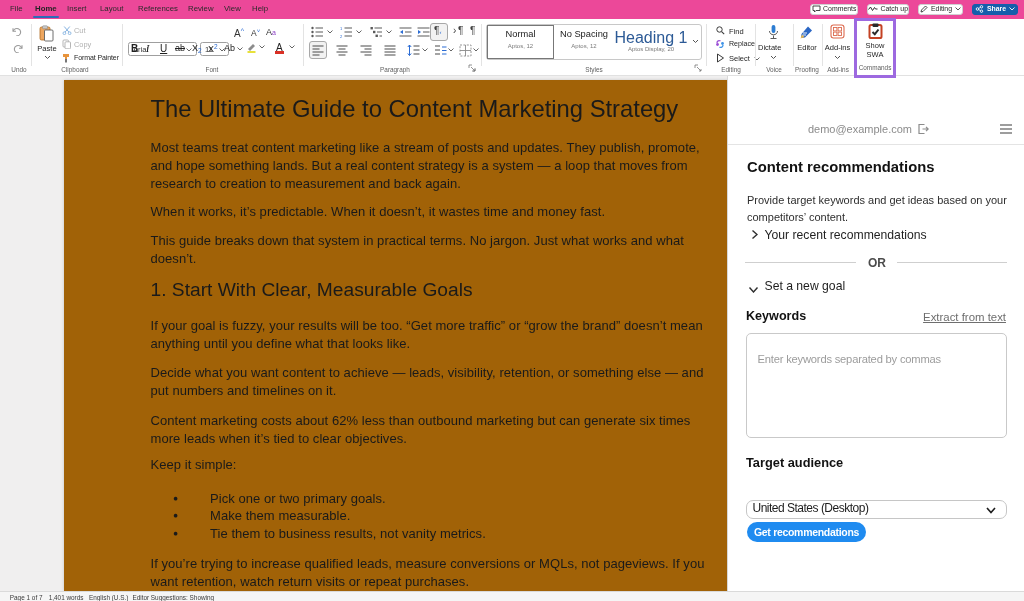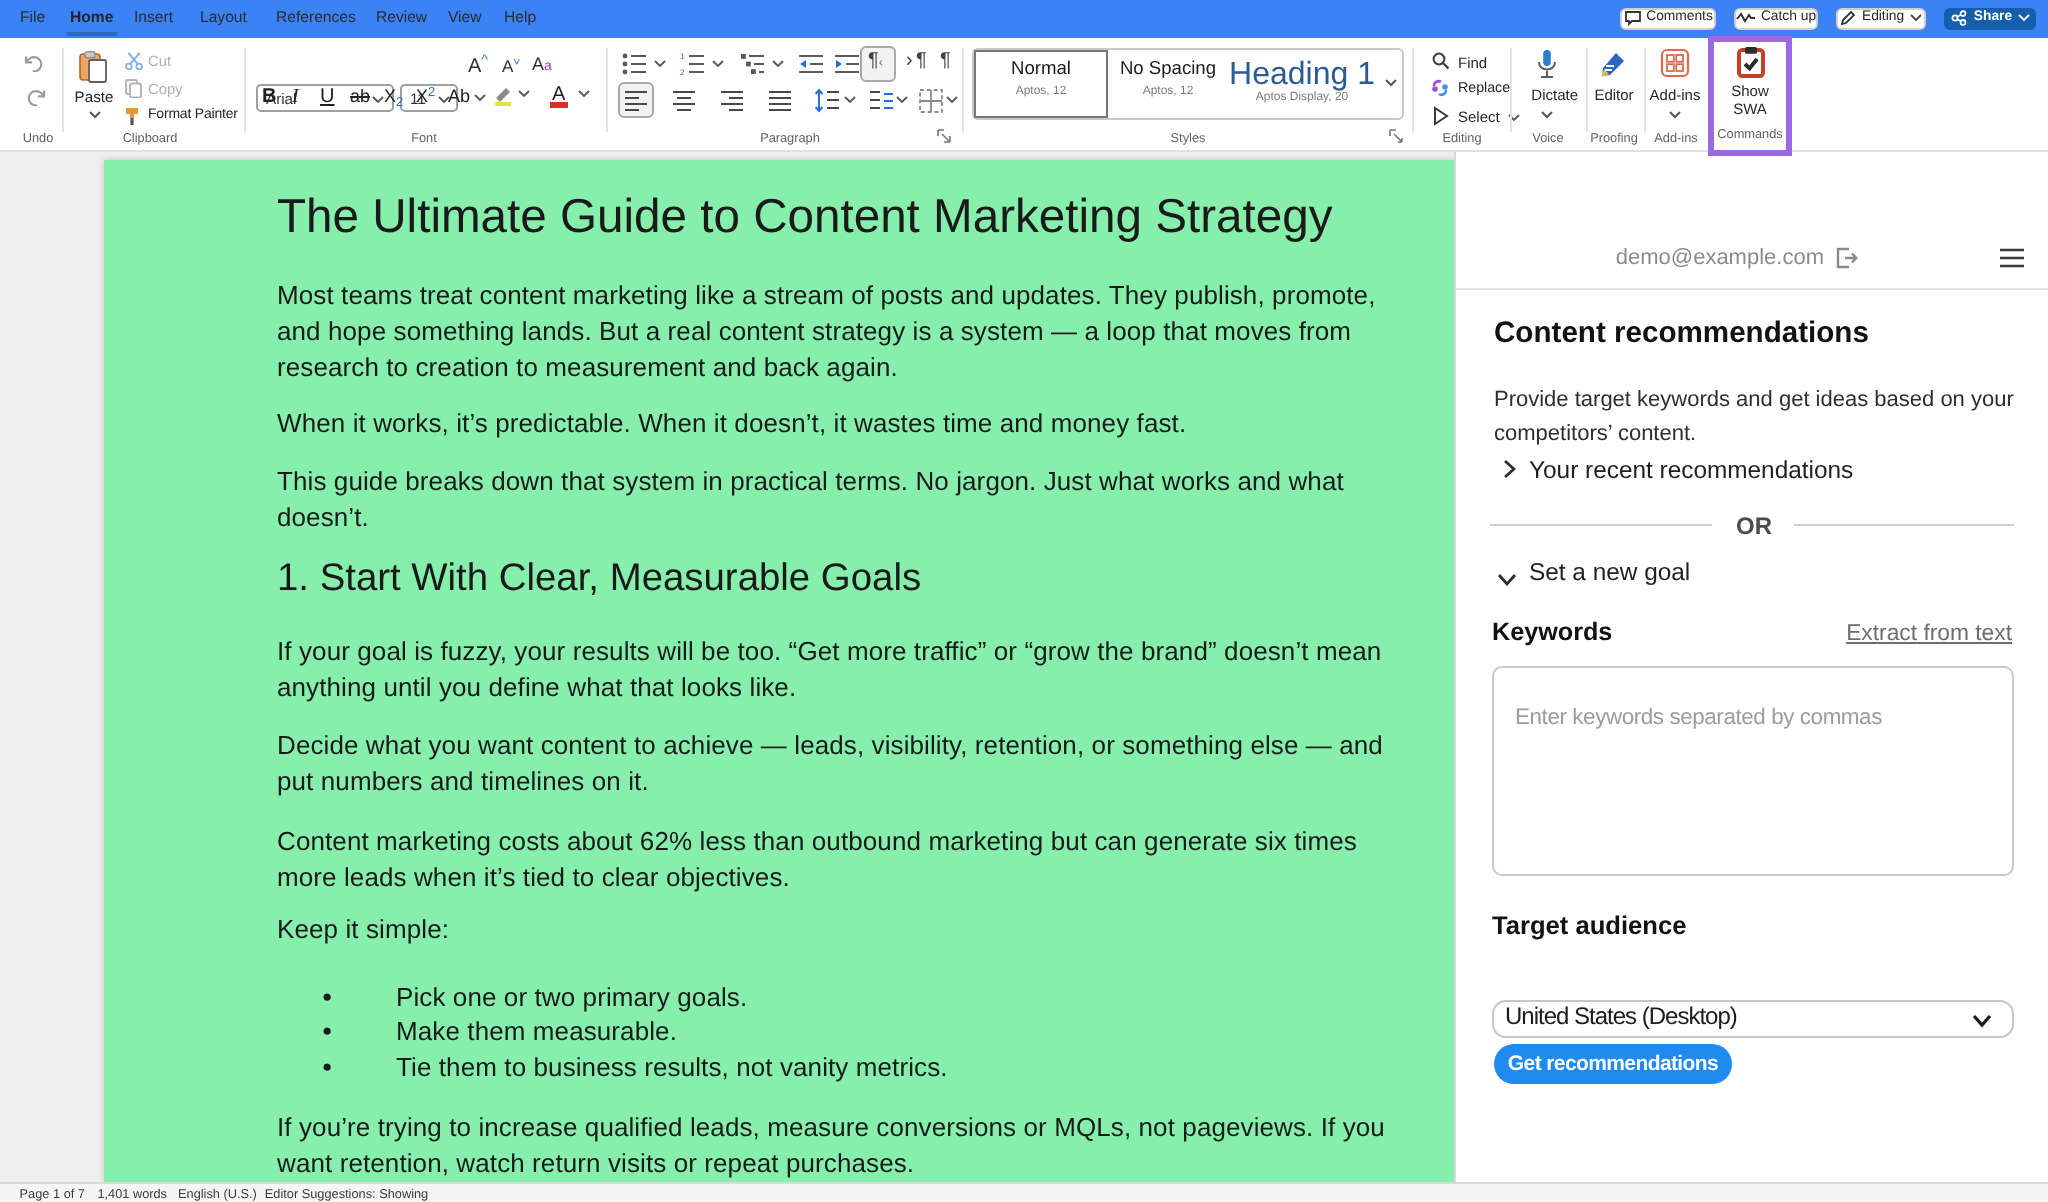--- a/index.html
+++ b/index.html
@@ -1,33 +1,33 @@
 <!DOCTYPE html>
 <html><head>
 <meta charset="utf-8">
 <style>
 * { margin:0; padding:0; box-sizing:border-box; }
 html,body { width:1024px; height:601px; overflow:hidden; font-family:"Liberation Sans",sans-serif; background:#fff; }
 
-#menubar { position:absolute; left:0; top:0; width:1024px; height:19px; background:#3b82f6; }
+#menubar { position:absolute; left:0; top:0; width:1024px; height:19px; background:#ec4899; }
 .mitem { position:absolute; top:0; height:18px; line-height:18px; font-size:7.8px; color:#2b2b2b; }
 .mitem.active { font-weight:bold; color:#252525; }
 .mitem.active::after { content:""; position:absolute; left:-2px; right:-2px; bottom:0px; height:2.4px; background:#2b6cb8; border-radius:2px; }
 .tbtn svg { flex:0 0 auto; } .tbtn { position:absolute; top:3.5px; height:11.5px; border:0.7px solid #d0d0d0; border-radius:3px; background:#fff; font-size:6.9px; color:#262626; line-height:10px; padding:0 4px; display:flex; align-items:center; gap:2.5px; white-space:nowrap; justify-content:center; }
 #sharebtn { background:#155eab; border-color:#155eab; color:#fff; font-weight:bold; }
 
 #ribbon { position:absolute; left:0; top:19px; width:1024px; height:57px; background:#fff; border-bottom:1px solid #e1e1e1; }
 .rsep { position:absolute; top:5px; width:1px; height:42px; background:#e3e3e3; }
 .rlabel { position:absolute; bottom:2.5px; font-size:6.4px; color:#616161; width:100px; text-align:center; }
 .ricon { position:absolute; }
 .combo { position:absolute; border:0.7px solid #9f9f9f; border-radius:2.5px; background:#fff; font-size:7.6px; color:#333; display:flex; align-items:center; padding-left:4px;margin-top:16px; }
 .selbox { position:absolute; border:1px solid #a8a8a8; border-radius:3px; background:#f2f2f2; }
 
 #canvas { position:absolute; left:0; top:76px; width:727px; height:515px; background:#f0efef; }
-#page { position:absolute; left:52px; top:4px; width:786px; height:511px; background:#86efac; box-shadow:0 0 3px rgba(0,0,0,0.18); }
+#page { position:absolute; left:64px; top:4px; width:786px; height:511px; background:#a16207; box-shadow:0 0 3px rgba(0,0,0,0.18); }
 .doc { position:absolute; color:#1a1a1a; white-space:nowrap; letter-spacing:0.05px; }
 
 #sidebar { position:absolute; left:727px; top:76px; width:297px; height:515px; background:#fff; border-left:1px solid #d8d8d8; }
 #sbhead { position:absolute; left:0; top:0; width:100%; height:38px; background:#f5f5f5; }
 #sbhead .title { position:absolute; left:12px; top:13.2px; font-size:11.4px; letter-spacing:-0.35px; font-weight:bold; color:#1b1b1b; }
 
 #statusbar { position:absolute; left:0; top:591px; width:1024px; height:10px; background:#f5f5f5; border-top:1px solid #dadada; font-size:6.4px; color:#3a3a3a; }
 .sbi { position:absolute; top:1.5px; }
 </style>
 </head>
@@ -259,21 +259,21 @@
         <path d="M0.5 0.5 L3 3 L5.5 0.5" stroke="#555" stroke-width="0.9"></path>
       </svg></div>
   <div class="rlabel" style="left:681px;">Editing</div>
   <div class="rsep" style="left:755px"></div>
 
   <svg class="ricon" style="left:767px;top:5px" width="13" height="17" viewBox="0 0 13 17">
       <rect x="4.6" y="1" width="3.8" height="8" rx="1.9" fill="#2d7dd2"></rect>
       <path d="M2.5 7 C2.5 12 10.5 12 10.5 7" stroke="#5b5b5b" stroke-width="1" fill="none"></path>
       <path d="M6.5 11.5 V14 M3.5 14.5 H9.5" stroke="#5b5b5b" stroke-width="1"></path>
     </svg>
-  <div class="ricon" style="left:758px;top:24px;width:31px;text-align:right;font-size:7.5px;color:#262626;">Dictate</div>
+  <div class="ricon" style="left:758px;top:24px;width:31px;text-align:left;font-size:7.5px;color:#262626;">Dictate</div>
   <svg class="ricon" style="left:770px;top:36px" width="7" height="5" viewBox="0 0 7 5" fill="none">
       <path d="M1 1 L3.5 3.5 L6 1" stroke="#555" stroke-width="1"></path>
     </svg>
   <div class="rlabel" style="left:724px;">Voice</div>
   <div class="rsep" style="left:793px"></div>
 
   <svg class="ricon" style="left:799px;top:6px" width="15" height="15" viewBox="0 0 15 15">
       <path d="M9 1.5 L13 5.5 L6 12.5 L2 13 L2.5 9 Z" fill="#2a66c4"></path>
       <path d="M3 9.5 L1.5 13.5 L5.5 12" fill="#e8b64c"></path>
       <path d="M4 8 H8 M3.5 10 H7" stroke="#fff" stroke-width="0.9"></path>

